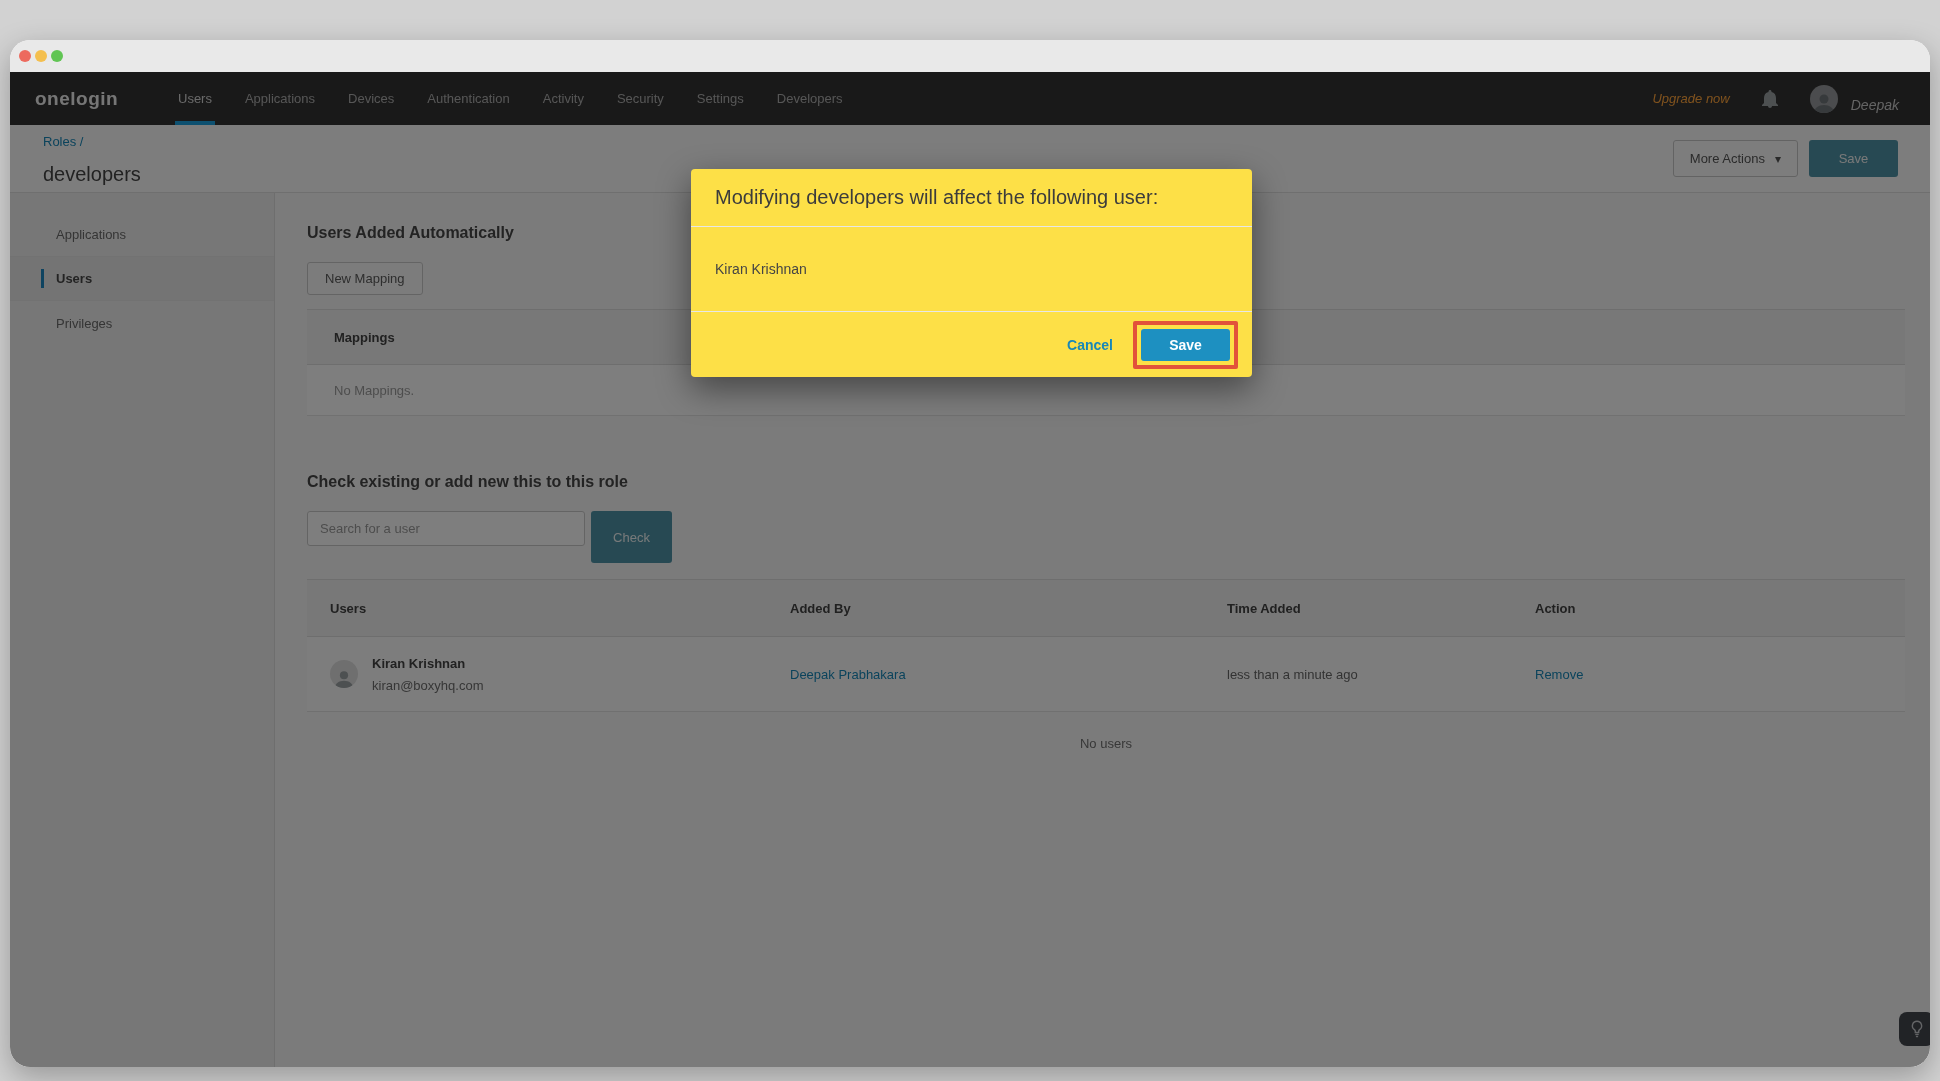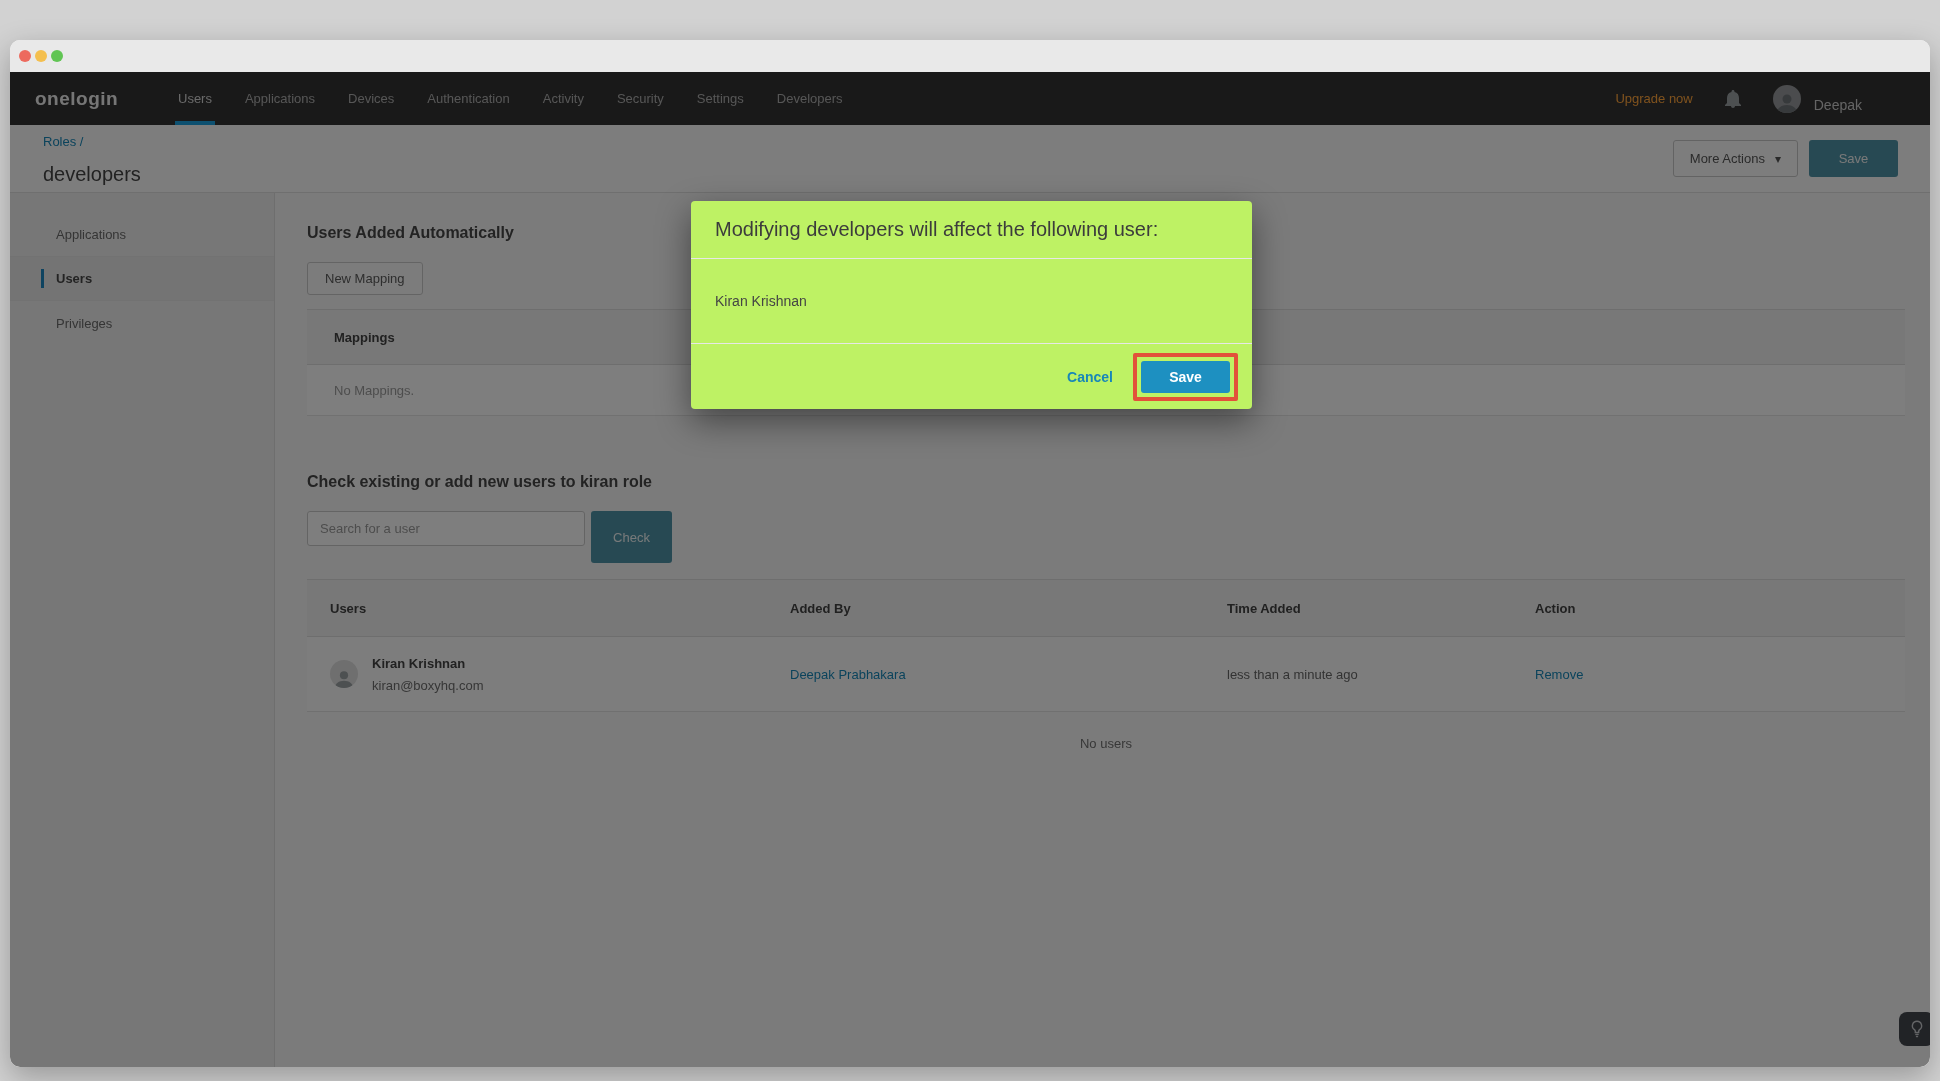--- a/index.html
+++ b/index.html
@@ -14,21 +14,21 @@
   html,body{width:1940px;height:1081px;}
   body{
     background:#d2d2d2;
     font-family:"Liberation Sans","DejaVu Sans",sans-serif;
     position:relative;
     overflow:hidden;
   }
   
   .window{
     position:absolute;left:10px;top:40px;width:1920px;height:1027px;
-    border-radius:10px;overflow:hidden;background:#fafafa;
+    border-radius:20px;overflow:hidden;background:#fafafa;
     box-shadow:0 10px 30px rgba(0,0,0,.28);
     display:flex;flex-direction:column;
   }
   .titlebar{
     height:32px;background:#e9e9e9;flex:0 0 32px;
     display:flex;align-items:center;padding-left:9px;gap:4px;
   }
   .light{width:12px;height:12px;border-radius:50%;display:inline-block;}
   .light.red{background:#ed6a5e;}
   .light.yellow{background:#f4bf4f;}
@@ -45,21 +45,21 @@
   .nav-items{list-style:none;display:flex;margin-left:50px;gap:27px;}
   .nav-items li{
     position:relative;display:flex;align-items:center;padding:0 3px;
     color:#adadad;font-size:13px;cursor:pointer;white-space:nowrap;
   }
   .nav-items li.active{color:#d2d2d2;}
   .nav-items li.active::after{
     content:"";position:absolute;left:0;right:0;bottom:0;height:4px;
     background:var(--tab_underline,#1ba0e1);
   }
-  .nav-right{margin-left:auto;display:flex;align-items:center;gap:32px;padding-right:68px;}
+  .nav-right{margin-left:auto;display:flex;align-items:center;gap:32px;padding-right:31px;font-style:italic;}
   .upgrade{color:var(--upgrade_orange,#ffa43b);font-size:13px;cursor:pointer;text-decoration:none;}
   .bell{display:flex;align-items:center;cursor:pointer;}
   .nav-user{display:flex;align-items:flex-end;gap:13px;cursor:pointer;}
   .nav-avatar{
     width:28px;height:28px;border-radius:50%;background:#97999c;
     display:flex;align-items:flex-end;justify-content:center;overflow:hidden;
   }
   .username{color:#c9c9c9;font-size:14px;}
   
   .page-header{
@@ -148,22 +148,22 @@
   
   .hint-widget{
     position:absolute;right:-4px;bottom:21px;width:35px;height:34px;
     background:#42464d;border-radius:8px;display:flex;align-items:center;
     justify-content:center;cursor:pointer;z-index:5;
   }
   
   .overlay{position:absolute;inset:0;background:rgba(0,0,0,.5);z-index:10;}
   .modal{
     position:absolute;left:681px;top:97px;width:561px;height:208px;z-index:20;
-    background:#bef264;border-radius:4px;box-shadow:0 12px 34px rgba(0,0,0,.45);
-    display:flex;flex-direction:column;margin-top:32px;
+    background:#fde047;border-radius:4px;box-shadow:0 12px 34px rgba(0,0,0,.45);
+    display:flex;flex-direction:column;
   }
   .modal-title{
     flex:0 0 58px;display:flex;align-items:center;padding:0 24px;
     font-size:20px;color:#3c3c3c;border-bottom:1px solid #e7e7e7;
   }
   .modal-body{
     flex:1;display:flex;align-items:center;padding:0 24px;
     font-size:14px;color:#454545;border-bottom:1px solid #e7e7e7;
   }
   .modal-footer{
@@ -249,21 +249,21 @@
 
       <main class="main">
         <h2 class="section-heading">Users Added Automatically</h2>
         <button class="btn-outline">New Mapping</button>
 
         <div class="map-table">
           <div class="map-head">Mappings</div>
           <div class="map-empty">No Mappings.</div>
         </div>
 
-        <h2 class="section-heading check-heading">Check existing or add new users to kiran role</h2>
+        <h2 class="section-heading check-heading">Check existing or add new this to this role</h2>
         <div class="search-row">
           <input class="search-input" type="text" placeholder="Search for a user" style="">
           <button class="btn-check">Check</button>
         </div>
 
         <div class="user-table">
           <div class="u-grid u-head">
             <div>Users</div>
             <div>Added By</div>
             <div>Time Added</div>

